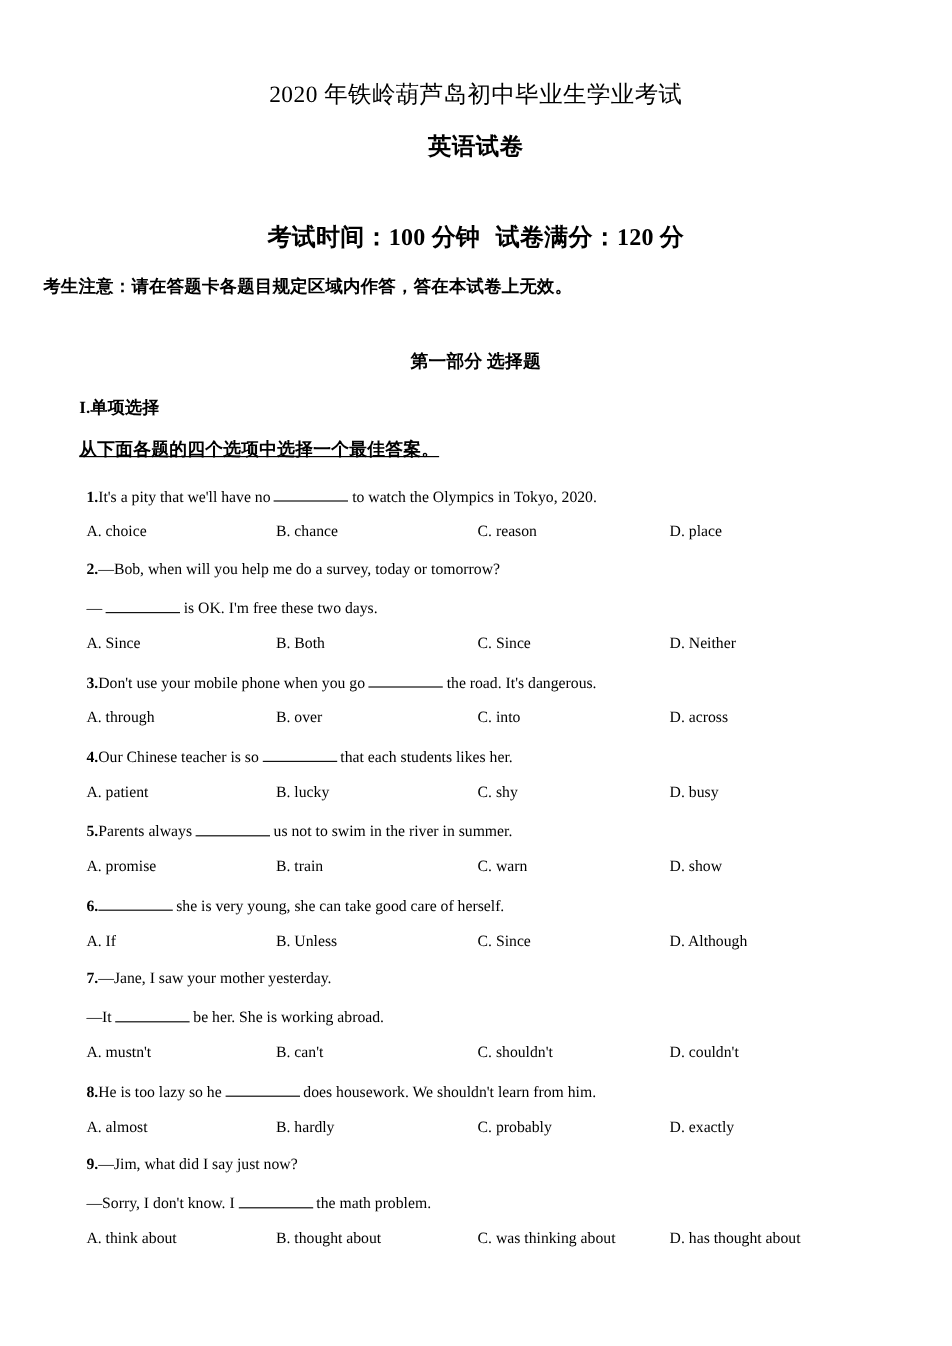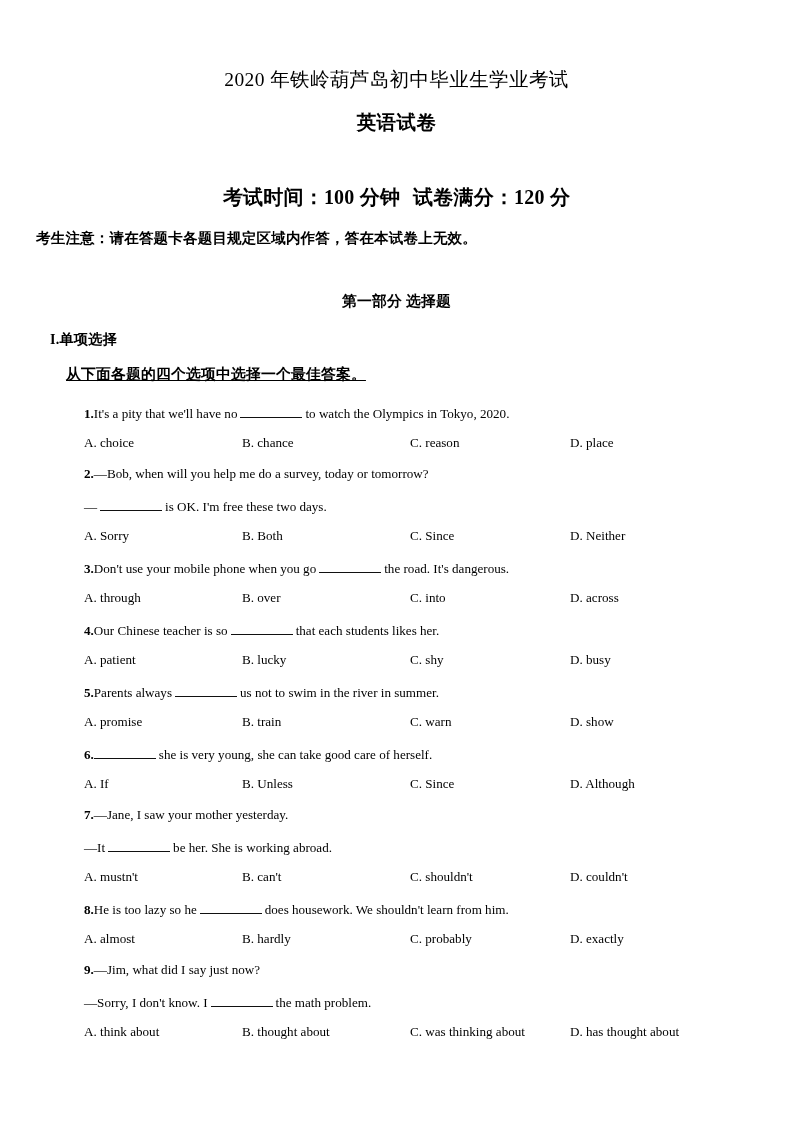--- a/index.html
+++ b/index.html
@@ -71,37 +71,36 @@
     font-size: 14.8px;
     margin: 0;
     padding-top: 44px;
     letter-spacing: 0.2px;
   }
   .sec-heading {
     font-weight: bold;
     font-size: 14.2px;
     margin: 0;
     padding-top: 19px;
-    padding-left: 50px;
+    padding-left: 66px;
     letter-spacing: 0.2px;
   }
   .sec-instruction {
     font-weight: bold;
     font-size: 14.8px;
     margin: 0;
     padding-top: 16px;
     padding-left: 66px;
     letter-spacing: 0.2px;
     text-decoration: underline;
   }
 
   
   .questions {
     padding-top: 21px;
-    padding-left: 12px;
   }
   .q-block { margin: 0; }
 
   .q-line {
     font-size: 13.1px;
     line-height: 1.0;
     padding-left: 72px;
     margin: 0 0 0 0;
     height: 31px;
     white-space: nowrap;
@@ -162,21 +161,21 @@
         <span class="opt b">B. chance</span>
         <span class="opt c">C. reason</span>
         <span class="opt d">D. place</span>
       </div>
     </div>
 
     <div class="q-block">
       <div class="q-line"><span class="q-num">2.</span><span>—Bob, when will you help me do a survey, today or tomorrow?</span></div>
       <div class="q-line"><span>—</span><span class="blank w1"></span><span>is OK. I'm free these two days.</span></div>
       <div class="opt-line">
-        <span class="opt a">A. Sorry</span>
+        <span class="opt a">A. Since</span>
         <span class="opt b">B. Both</span>
         <span class="opt c">C. Since</span>
         <span class="opt d">D. Neither</span>
       </div>
     </div>
 
     <div class="q-block">
       <div class="q-line"><span class="q-num">3.</span><span>Don't use your mobile phone when you go</span><span class="blank w1"></span><span>the road. It's dangerous.</span></div>
       <div class="opt-line">
         <span class="opt a">A. through</span>

